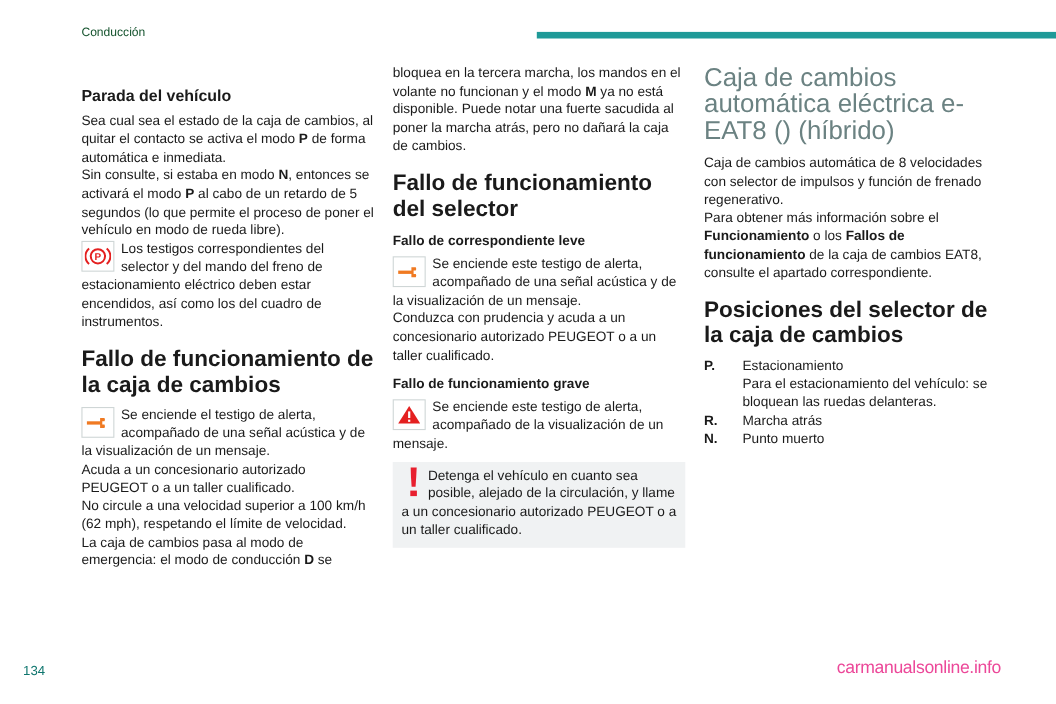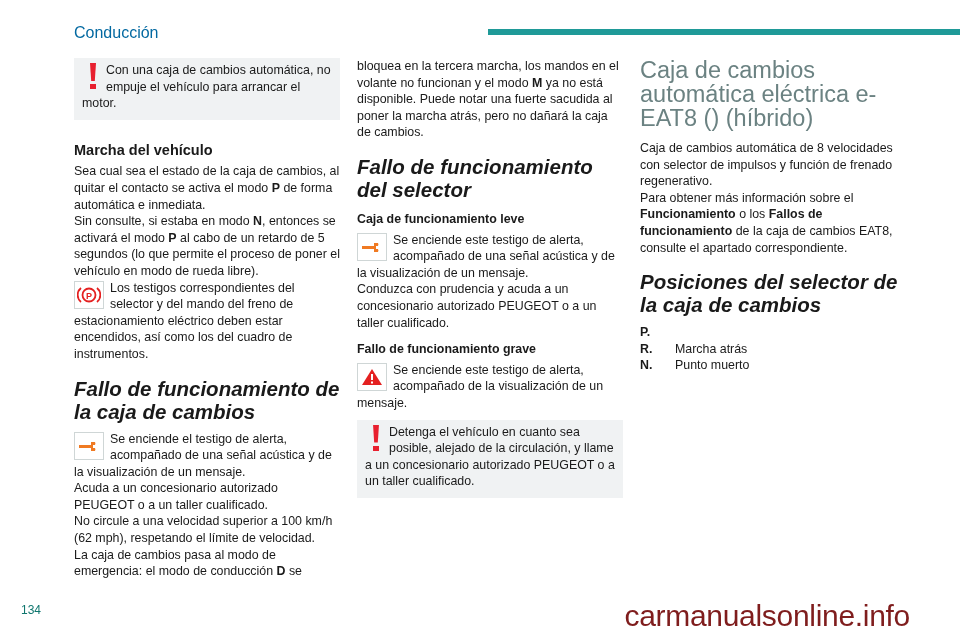--- a/index.html
+++ b/index.html
@@ -1,57 +1,50 @@
 <!DOCTYPE html>
 <html><head>
 <meta charset="utf-8">
 <style>
   html, body { margin:0; padding:0; }
   body { width:960px; height:640px; background:#ffffff; position:relative; overflow:hidden;
          font-family:"Liberation Sans", sans-serif; color:#1a1a1a; }
-  .header-title { position:absolute; left:74px; top:24px; font-size:16px; color:#0369a1; }
+  .header-title { position:absolute; left:74px; top:24px; font-size:11px; color:#14532d; }
   .header-bar { position:absolute; left:488px; top:29px; width:472px; height:6px; background:#1f9a98; }
   .col { position:absolute; top:58px; width:266px; font-size:12.4px; line-height:16.6px; }
   .col1 { left:74px; }
   .col2 { left:357px; }
   .col3 { left:640px; width:272px; }
   p { margin:0; }
   b { font-weight:bold; }
   .warnbox { background:#f0f2f3; padding:4px 8px 8px 8px; position:relative; }
   .warnbox .excl { float:left; width:14px; height:28px; margin:1px 6px 0 4px; position:relative; }
   .excl .bar { position:absolute; left:4px; top:0; width:6px; height:18px; background:#e8202f; clip-path:polygon(0 0,100% 0,80% 100%,20% 100%); }
   .excl .dot { position:absolute; left:4px; top:21px; width:6px; height:5px; background:#e8202f; }
   .h3 { font-weight:bold; font-size:14.5px; margin:22px 0 5px 0; }
-  .h2 { font-weight:bold; font-size:20.5px; line-height:23px; margin:14px 0 8px 0;font-style:italic; }
+  .h2 { font-weight:bold; font-size:20.5px; line-height:23px; margin:14px 0 8px 0; }
   .h4 { font-weight:bold; font-size:12.4px; margin:10px 0 4px 0; }
   .h1 { font-size:23.5px; line-height:24px; color:#6b8282; margin:0 0 10px 0; }
   .iconpara .icon { float:left; width:30px; height:28px; border:1px solid #cfd6d6; margin:1px 6px 2px 0; box-sizing:border-box; display:flex; align-items:center; justify-content:center; background:#fff; }
   .deflist { margin-top:2px; }
   .defrow { display:flex; }
   .defrow .k { width:35px; font-weight:bold; flex:none; }
   .defrow .v { flex:1; }
   .page-num { position:absolute; left:21px; top:603px; font-size:12px; color:#0f766e; }
-  .watermark { position:absolute; right:50px; top:599px; font-size:30px; color:#7f1d1d; letter-spacing:-0.3px;margin-left:12px; }
+  .watermark { position:absolute; right:50px; top:599px; font-size:16px; color:#ec4899; letter-spacing:-0.3px;margin-left:12px; }
 </style>
 </head>
 <body>
 
 <div class="header-title">Conducción</div>
 <div class="header-bar"></div>
 
 <div class="col col1">
-  <div class="warnbox">
-    <span class="excl">
-        <span class="bar"></span>
-        <span class="dot"></span>
-      </span>
-    <p>Con una caja de cambios automática, no empuje el vehículo para arrancar el motor.</p>
-  </div>
 
-  <div class="h3">Marcha del vehículo</div>
+  <div class="h3">Parada del vehículo</div>
   <p><span>Sea cual sea el estado de la caja de cambios, al quitar el contacto se activa el modo </span><b>P</b><span> de forma automática e inmediata.</span></p>
   <p><span>Sin consulte, si estaba en modo </span><b>N</b><span>, entonces se activará el modo </span><b>P</b><span> al cabo de un retardo de 5 segundos (lo que permite el proceso de poner el vehículo en modo de rueda libre).</span></p>
   <div class="iconpara">
     <span class="icon">
       <svg width="24" height="20" viewBox="0 0 24 20">
         <path d="M4 3 A9 9 0 0 0 4 17" fill="none" stroke="#e42020" stroke-width="1.8"></path>
         <path d="M20 3 A9 9 0 0 1 20 17" fill="none" stroke="#e42020" stroke-width="1.8"></path>
         <circle cx="12" cy="10" r="6.5" fill="none" stroke="#e42020" stroke-width="1.8"></circle>
         <text x="12" y="13.5" font-size="9" font-weight="bold" text-anchor="middle" fill="#e42020" font-family="Liberation Sans, sans-serif">P</text>
       </svg>
@@ -70,21 +63,21 @@
     <p>Se enciende el testigo de alerta, acompañado de una señal acústica y de la visualización de un mensaje.</p>
   </div>
   <p>Acuda a un concesionario autorizado PEUGEOT o a un taller cualificado.</p>
   <p>No circule a una velocidad superior a 100 km/h (62 mph), respetando el límite de velocidad.</p>
   <p><span>La caja de cambios pasa al modo de emergencia: el modo de conducción </span><b>D</b><span> se</span></p>
 </div>
 
 <div class="col col2">
   <p><span>bloquea en la tercera marcha, los mandos en el volante no funcionan y el modo </span><b>M</b><span> ya no está disponible. Puede notar una fuerte sacudida al poner la marcha atrás, pero no dañará la caja de cambios.</span></p>
   <div class="h2">Fallo de funcionamiento del selector</div>
-  <div class="h4">Caja de funcionamiento leve</div>
+  <div class="h4">Fallo de correspondiente leve</div>
   <div class="iconpara">
     <span class="icon">
       <svg width="22" height="12" viewBox="0 0 22 12">
           <rect x="1" y="5" width="13" height="3" fill="#f07a22"></rect>
           <path d="M13 2 h4 a3 3 0 0 1 0 3 h-2 v3 h2 a3 3 0 0 1 0 3 h-4 z" fill="#f07a22"></path>
         </svg>
     </span>
     <p>Se enciende este testigo de alerta, acompañado de una señal acústica y de la visualización de un mensaje.</p>
   </div>
   <p>Conduzca con prudencia y acuda a un concesionario autorizado PEUGEOT o a un taller cualificado.</p>
@@ -109,20 +102,24 @@
 </div>
 
 <div class="col col3">
   <div class="h1">Caja de cambios automática eléctrica e-EAT8 () (híbrido)</div>
   <p>Caja de cambios automática de 8 velocidades con selector de impulsos y función de frenado regenerativo.</p>
   <p><span>Para obtener más información sobre el </span><b>Funcionamiento</b><span> o los </span><b>Fallos de funcionamiento</b><span> de la caja de cambios EAT8, consulte el apartado correspondiente.</span></p>
   <div class="h2">Posiciones del selector de la caja de cambios</div>
   <div class="deflist">
     <div class="defrow">
       <span class="k">P.</span>
+      <span class="v">
+          <div>Estacionamiento</div>
+          <div>Para el estacionamiento del vehículo: se bloquean las ruedas delanteras.</div>
+        </span>
     </div>
     <div class="defrow">
       <span class="k">R.</span>
       <span class="v">
           <div>Marcha atrás</div>
         </span>
     </div>
     <div class="defrow">
       <span class="k">N.</span>
       <span class="v">

